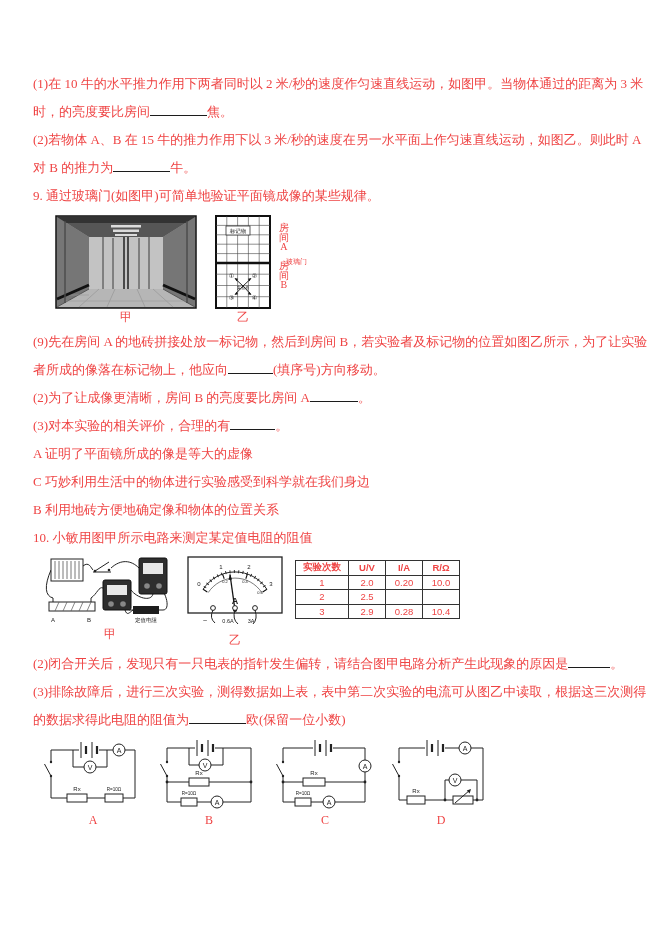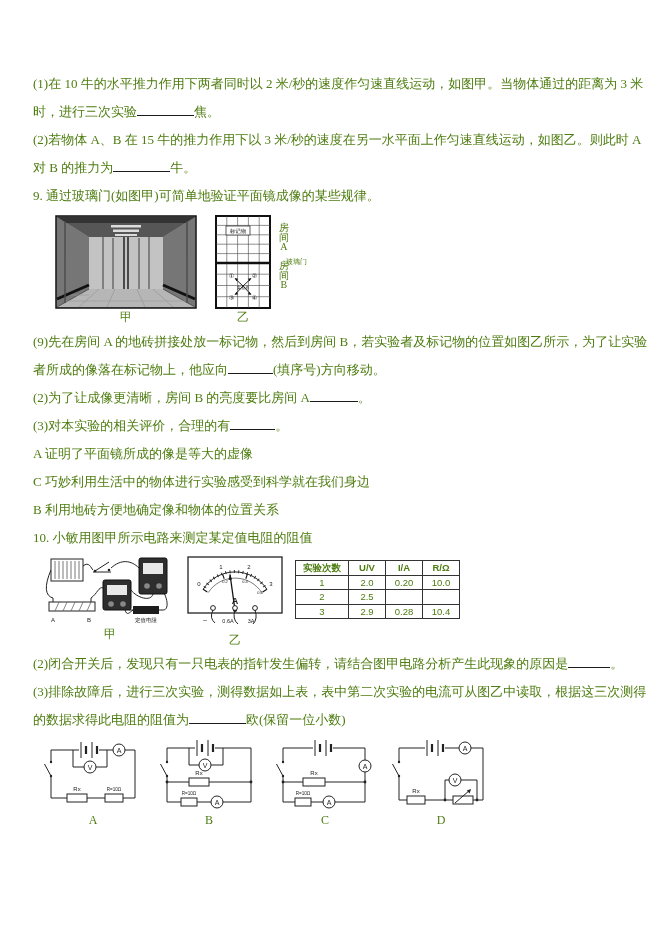--- a/index.html
+++ b/index.html
@@ -1,17 +1,17 @@
 <!DOCTYPE html>
 <html><head>
 <meta charset="utf-8">
 <style>
   html,body{margin:0;padding:0;background:#ffffff;}
   .page{position:relative;width:661px;height:935px;background:#fff;box-sizing:border-box;
-        padding:70px 26px 0 33px;overflow:hidden;color:#4d7c0f;
+        padding:70px 26px 0 33px;overflow:hidden;color:#ef4444;
         font-family:"Liberation Serif","DejaVu Serif",serif;font-size:13px;line-height:28px;border-radius:24px;}
   .line{margin:0;white-space:nowrap;}
   .blank{display:inline-block;border-bottom:1px solid #1c1c1c;height:12px;vertical-align:baseline;}
   .w57{width:57px}.w45{width:45px}.w48{width:48px}.w42{width:42px}.w55{width:55px}
   .gap{display:inline-block;width:50px;height:12px;}
   .figrow9{display:flex;align-items:flex-start;gap:18px;margin:5px 0 3px 22px;}
   .figrow10{display:flex;align-items:flex-start;gap:12px;margin:4px 0 2px 12px;}
   .figbox{text-align:center;}
   .figcap{font-size:12px;line-height:15px;margin-top:1px;text-align:center;}
   .yi-wrap{display:flex;gap:3px;align-items:flex-start;}
@@ -30,21 +30,21 @@
   svg{display:block;}
   svg text{font-family:"Liberation Sans","DejaVu Sans",sans-serif;fill:#1c1c1c;}
   .w{stroke:#222;fill:none;stroke-width:1;}
 </style>
 </head>
 <body>
 
 <div class="page">
 
   <p class="line">(1)在 10 牛的水平推力作用下两者同时以 2 米/秒的速度作匀速直线运动，如图甲。当物体通过的距离为 3 米</p>
-  <p class="line"><span>时，进行三次实验</span><span class="blank w57"></span><span>焦。</span></p>
+  <p class="line"><span>时，的亮度要比房间</span><span class="blank w57"></span><span>焦。</span></p>
   <p class="line">(2)若物体 A、B 在 15 牛的推力作用下以 3 米/秒的速度在另一水平面上作匀速直线运动，如图乙。则此时 A</p>
   <p class="line"><span>对 B 的推力为</span><span class="blank w57"></span><span>牛。</span></p>
 
   <p class="line">9. 通过玻璃门(如图甲)可简单地验证平面镜成像的某些规律。</p>
 
   <div class="figrow9">
 
     <div class="figbox">
       <svg width="142" height="94" viewBox="0 0 142 94">
         <rect x="1" y="1" width="140" height="92" fill="#8e8e8e" stroke="#111" stroke-width="1.5"></rect>
@@ -178,21 +178,21 @@
         <text x="18" y="66" font-size="6.5" text-anchor="middle">–</text>
         <text x="41" y="67" font-size="5.5" text-anchor="middle">0.6A</text>
         <text x="64" y="67" font-size="5.5" text-anchor="middle">3A</text>
       </svg>
       <div class="figcap">乙</div>
     </div>
 
     <table class="data-table">
       <tbody>
           <tr>
-        <th style="width:46px;">实验次数</th>
+        <th style="width:46px;font-family:Liberation Serif, serif;">实验次数</th>
         <th style="width:30px;">U/V</th>
         <th style="width:30px;">I/A</th>
         <th style="width:30px;">R/Ω</th>
       </tr>
       <tr>
         <td>1</td>
         <td>2.0</td>
         <td>0.20</td>
         <td>10.0</td>
       </tr>

